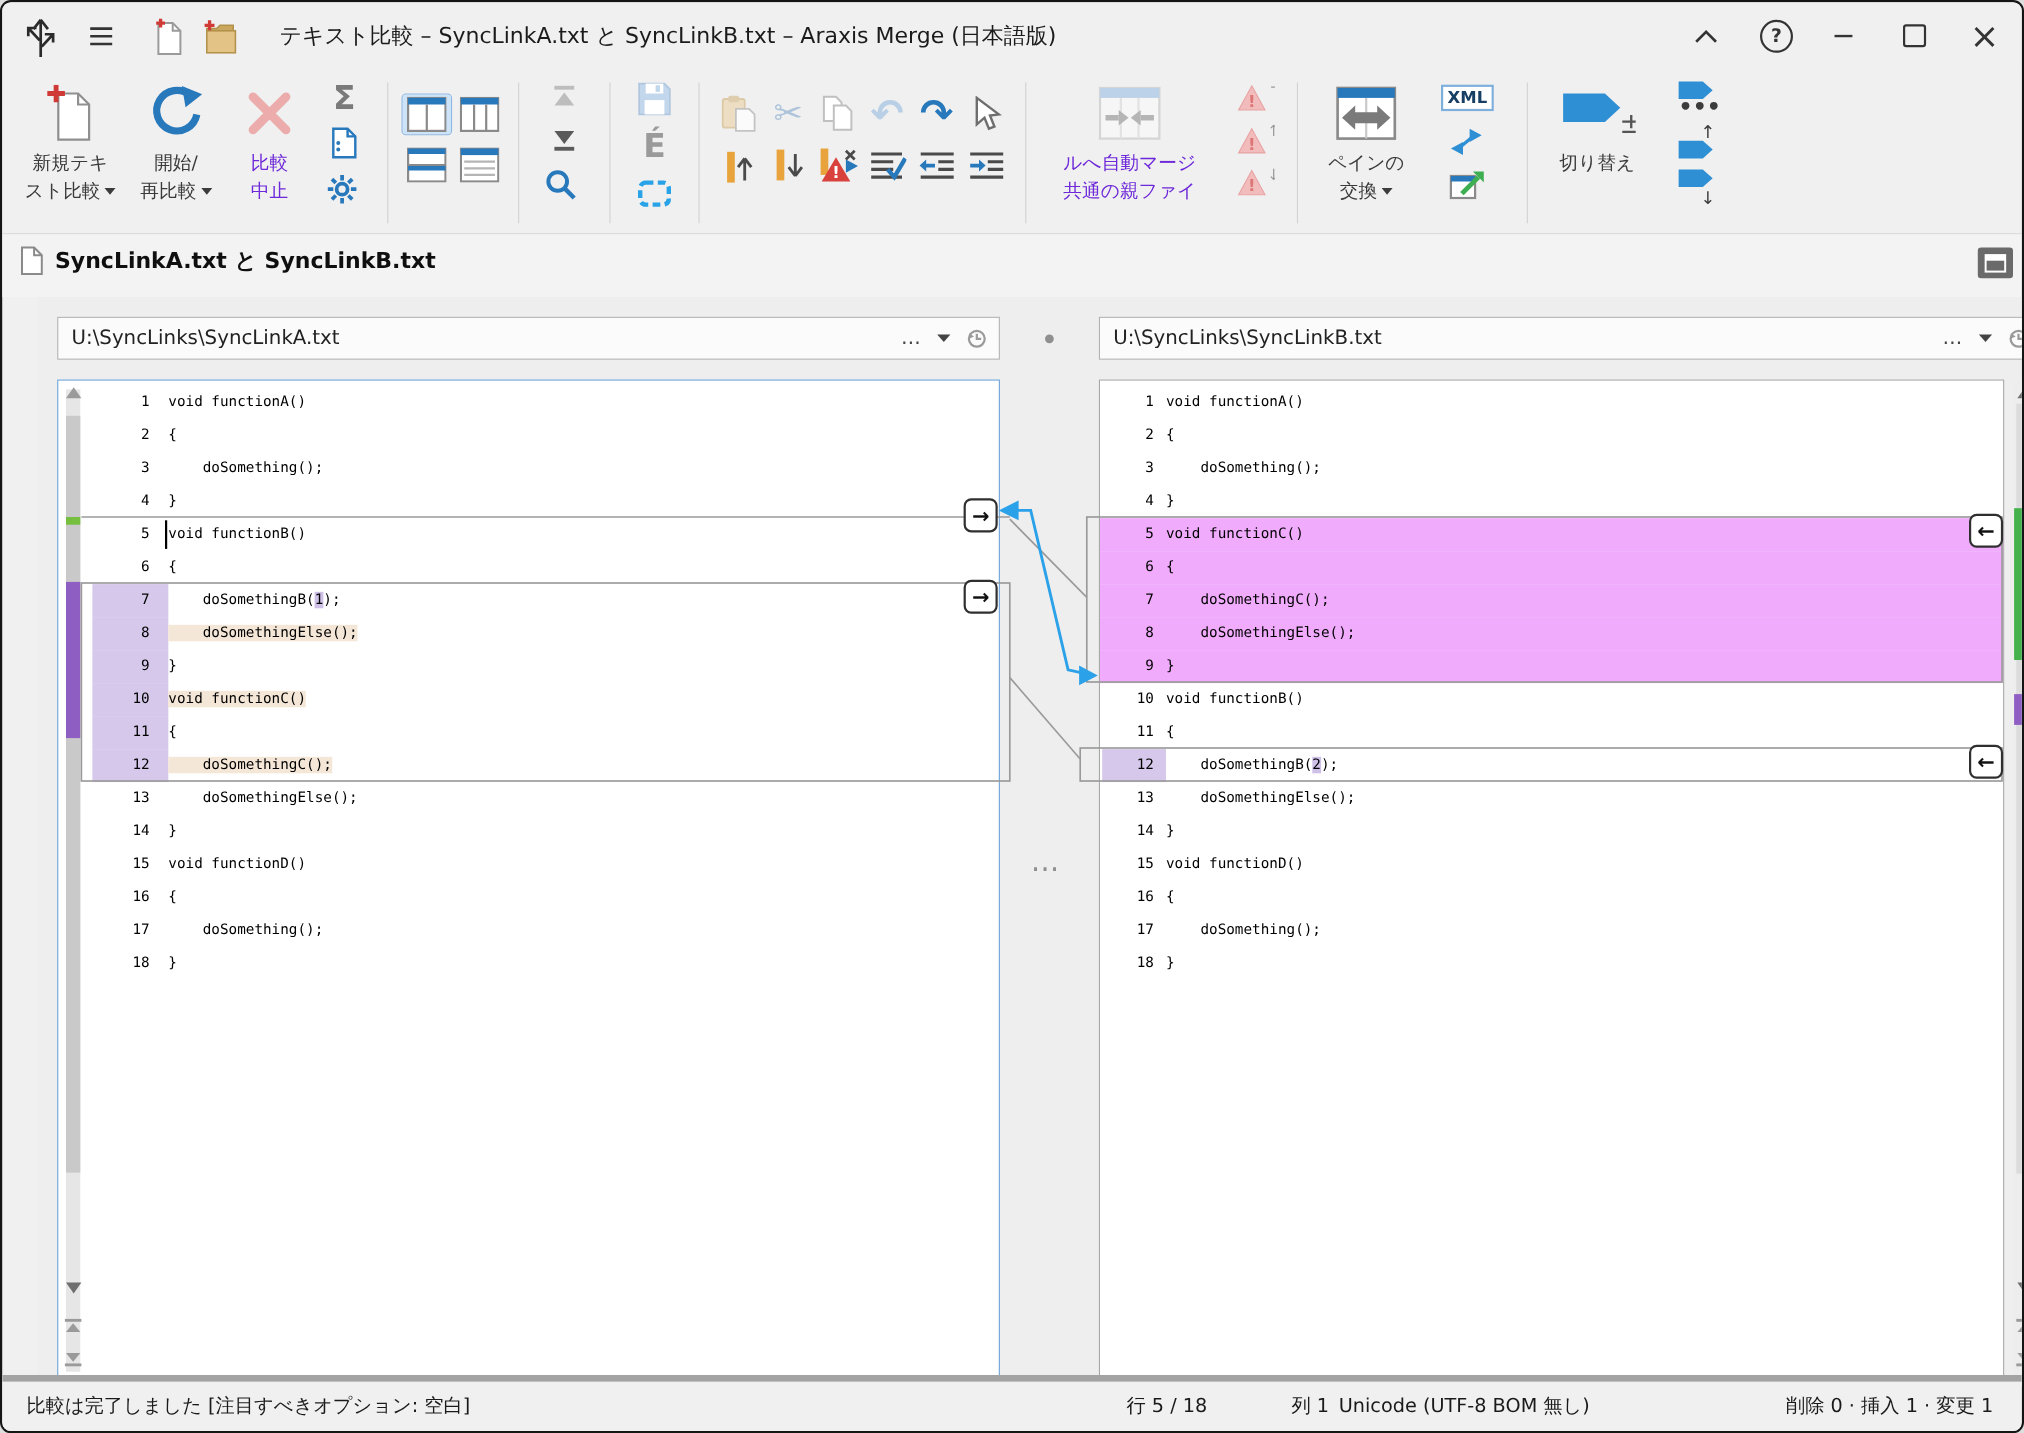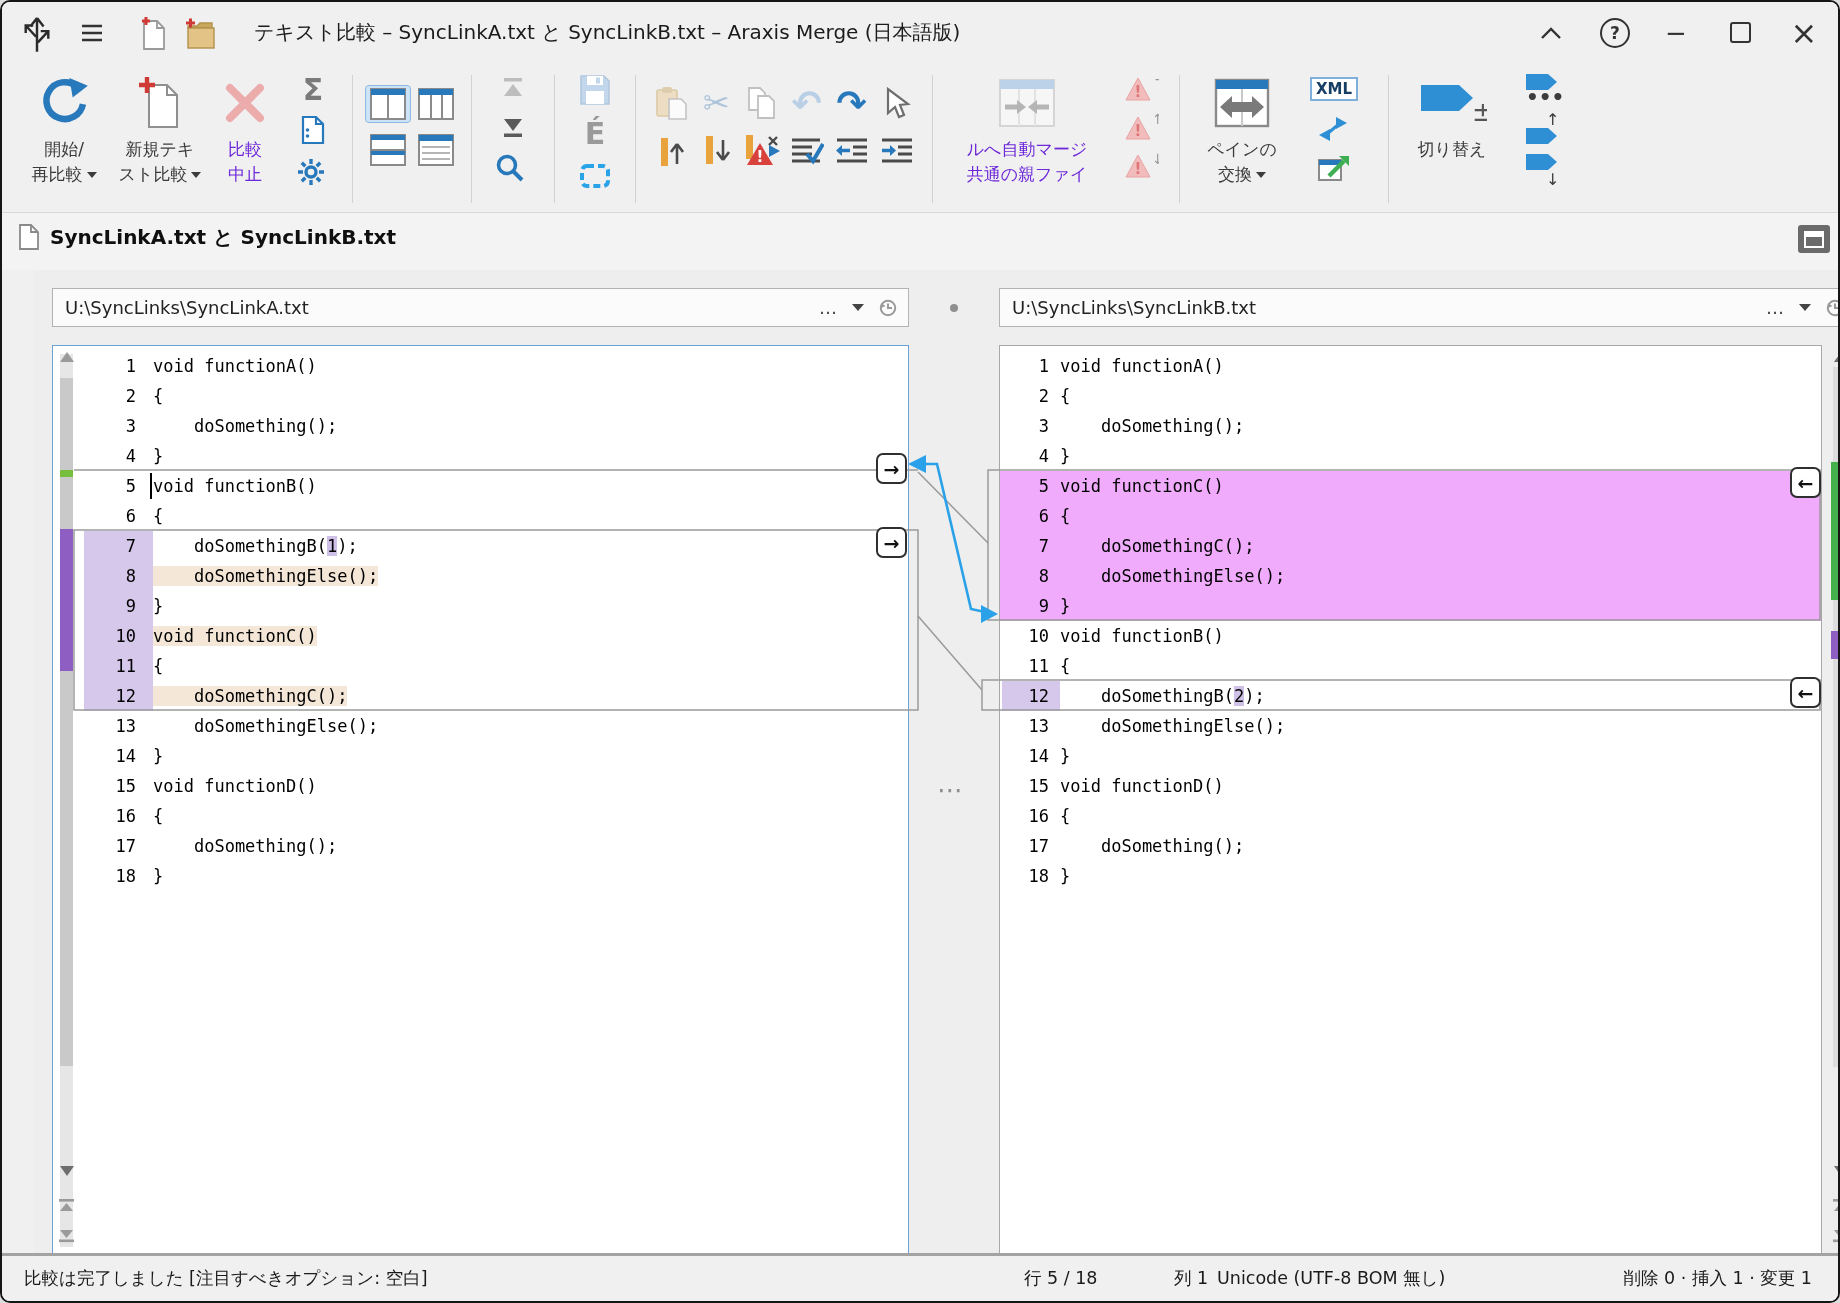--- a/index.html
+++ b/index.html
@@ -48,21 +48,21 @@
   .pathctl{display:flex;align-items:center;gap:14px;margin-right:10px;}
   .pmore{font-size:18px;color:#444;letter-spacing:1px;}
   .pdd{width:0;height:0;border-left:6px solid transparent;border-right:6px solid transparent;border-top:7px solid #444;}
   #mid-dot{position:absolute;left:916px;top:34px;width:8px;height:8px;border-radius:50%;background:#8f8f8f;}
   #mid-ellipsis{position:absolute;left:903px;top:505px;font-size:26px;color:#8f8f8f;letter-spacing:2px;}
   
   .pane{position:absolute;top:75px;height:911px;background:#fff;box-sizing:border-box;}
   #pane-left{left:18px;width:857px;border:1px solid #6aa2d8;}
   #pane-right{left:965px;width:823px;border:1px solid #a8a8a8;}
   .rows{position:absolute;left:0;top:5px;right:0;}
-  .row{height:30px;white-space:pre;font-family:"DejaVu Sans Mono",monospace;font-size:17px;line-height:30px;color:#000;}
+  .row{height:30px;white-space:pre;font-family:"DejaVu Sans Mono",monospace;font-size:13px;line-height:30px;color:#000;}
   .row-green{background:#f0abfc;}
   .ln{display:inline-block;box-sizing:border-box;text-align:right;}
   #pane-left .ln{margin-left:31px;width:69px;padding-right:17px;}
   #pane-right .ln{margin-left:2px;width:58px;padding-right:11px;}
   .g-purple{background:#d5c8ea;}
   .seg-purple{background:#cfc0e8;}
   .seg-beige{background:#f4e7d7;}
   
   #strip-left{position:absolute;left:26px;top:84px;width:13px;height:893px;background:#e6e6e6;}
   #strip-left .thumb{position:absolute;left:0;top:24px;width:13px;height:688px;background:#c9c9c9;}
@@ -72,21 +72,21 @@
   .scrolltri{position:absolute;width:0;height:0;}
   .skipico{position:absolute;}
   
   #overlay{position:absolute;left:0;top:0;width:1840px;height:990px;pointer-events:none;z-index:30;}
   .linkbtn{position:absolute;width:31px;height:31px;background:#fff;border:2px solid #2f2f2f;border-radius:7px;
     display:flex;align-items:center;justify-content:center;font-size:19px;font-weight:bold;color:#111;
     box-sizing:border-box;z-index:40;}
   #caret{position:absolute;left:116px;top:203px;width:2px;height:26px;background:#000;z-index:35;}
   
   #statusbar{position:absolute;left:0;bottom:0;width:100%;height:45px;background:#f0f0f0;
-    border-top:3px solid #a3a3a3;font-size:17.5px;color:#1a1a1a;}
+    border-top:6px solid #a3a3a3;font-size:17.5px;color:#1a1a1a;}
   #statusbar span{position:absolute;top:10px;white-space:nowrap;}
   #st-msg{left:22px;} #st-line{left:1022px;} #st-col{left:1172px;} #st-enc{left:1215px;}
   #st-chg{right:26px;}
 </style>
 </head>
 <body>
 
 <div id="window">
 
   <div id="titlebar">
@@ -127,39 +127,39 @@
     <div class="tb-item" style="left:1718px;width:40px;">
       <div style="width:17px;height:17px;border:2px solid #333;border-radius:3px;"></div>
     </div>
     <div class="tb-item winctl" style="left:1782px;font-size:32px;">×</div>
   </div>
 
   <div id="toolbar">
 
     <div class="tgroup bigbtn">
       <div class="iconbox">
-        <svg width="52" height="52" viewBox="0 0 48 48">
-            <path d="M36 9 A17 17 0 1 0 41.5 25" fill="none" stroke="#2878bc" stroke-width="6"></path>
-            <polygon points="29,1 46,8 32,19" fill="#2878bc"></polygon>
-          </svg>
-      </div>
-      <div class="blabel">開始/</div>
-      <div class="blabel"><span>再比較</span><span class="ddt"></span></div>
-    </div>
-
-    <div class="tgroup bigbtn">
-      <div class="iconbox">
         <svg width="46" height="52" viewBox="0 0 46 52">
             <path d="M12 8 H30 L40 18 V50 H12 Z" fill="#fff" stroke="#8f8f8f" stroke-width="2"></path>
             <path d="M30 8 V18 H40" fill="none" stroke="#8f8f8f" stroke-width="2"></path>
             <path d="M2 8 H18 M10 0 V16" stroke="#cf3a36" stroke-width="4.4"></path>
           </svg>
       </div>
       <div class="blabel">新規テキ</div>
       <div class="blabel"><span>スト比較</span><span class="ddt"></span></div>
+    </div>
+
+    <div class="tgroup bigbtn">
+      <div class="iconbox">
+        <svg width="52" height="52" viewBox="0 0 48 48">
+            <path d="M36 9 A17 17 0 1 0 41.5 25" fill="none" stroke="#2878bc" stroke-width="6"></path>
+            <polygon points="29,1 46,8 32,19" fill="#2878bc"></polygon>
+          </svg>
+      </div>
+      <div class="blabel">開始/</div>
+      <div class="blabel"><span>再比較</span><span class="ddt"></span></div>
     </div>
 
     <div class="tgroup bigbtn disabled" style="min-width:64px;">
       <div class="iconbox">
         <svg width="44" height="44" viewBox="0 0 44 44">
             <path d="M7 7 L37 37 M37 7 L7 37" stroke="#ecacac" stroke-width="8" stroke-linecap="round"></path>
           </svg>
       </div>
       <div class="blabel">比較</div>
       <div class="blabel">中止</div>

